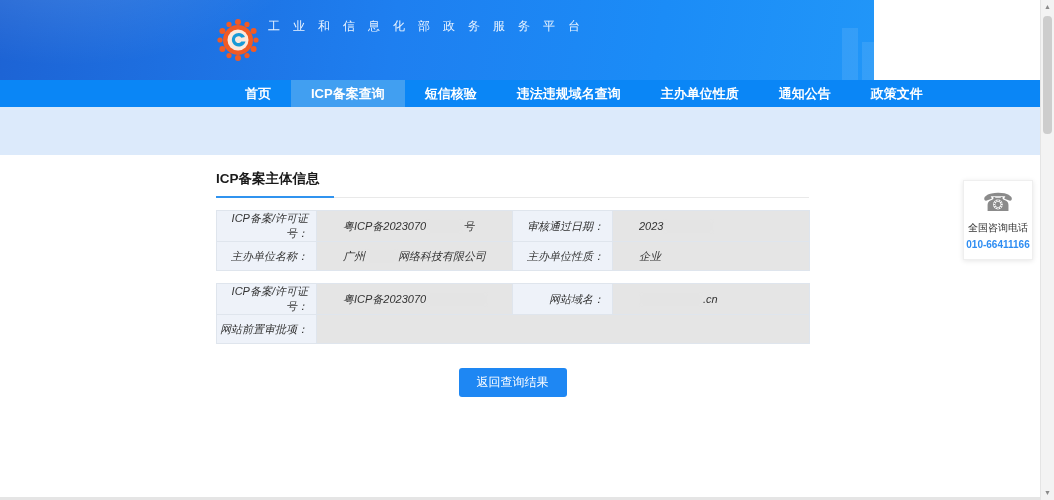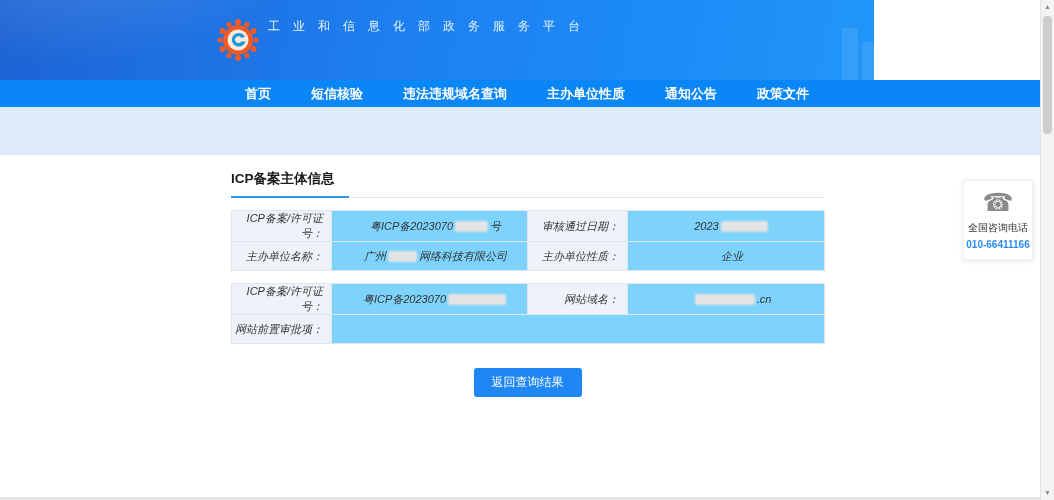--- a/index.html
+++ b/index.html
@@ -42,29 +42,29 @@
   .search-band { position:absolute; top:107px; left:0; width:1054px; height:48px; background:#dceafb; }
   .search-row { position:absolute; top:119px; left:303px; height:26px; display:flex; }
   .search-input { width:366px; height:26px; background:#fff; border:1px solid #e3e3e3;
     border-right:none; border-radius:2px 0 0 2px; line-height:24px; padding-left:14px;
     font-size:12px; color:#9a9a9a; white-space:nowrap; overflow:hidden; }
   .search-btn { width:70px; height:26px; background:#1e87f3; color:#fff; border:none;
     border-radius:0 3px 3px 0; font-size:13px; display:flex; align-items:center;
     justify-content:center; gap:4px; cursor:pointer; }
 
   
-  .content { position:absolute; left:231px; top:169px; width:593px; }
+  .content { position:absolute; left:216px; top:169px; width:593px; }
   .section-head { position:relative; border-bottom:1px solid #e9e9e9; padding-bottom:9px; }
   .section-head::after { content:""; position:absolute; left:0; bottom:-1px; width:118px;
     height:2px; background:#3093ef; }
   .section-title { font-size:13.5px; font-weight:bold; color:#1a1a1a; }
   table { width:100%; border-collapse:collapse; font-size:11px; margin-top:12px; table-layout:fixed;font-style:italic; }
   td { border:1px solid #dfe5ed; height:29px; }
   td.lbl { background:#eef2f9; text-align:right; padding-right:8px; color:#333; }
-  td.val { background:#7dd3fc; padding-left:12px; color:#333;text-align:center; }
+  td.val { background:#e5e5e5; padding-left:26px; color:#333; }
   .tbl2 { margin-bottom:0; }
   .sec2 { margin-top:18px; }
   .redact { display:inline-block; vertical-align:middle; height:11px; margin:0 2px;
     background:#e4e4e4; border-radius:2px; filter:blur(1px); }
   .rw29 { width:29px; } .rw33 { width:33px; } .rw45 { width:45px; }
   .rw47 { width:47px; } .rw58 { width:58px; } .rw60 { width:60px; }
   .btn-row { text-align:center; margin-top:24px; }
   .back-btn { background:#1e87f3; color:#fff; border:none; padding:6px 18px;
     border-radius:3px; font-size:12px; cursor:pointer; }
 
@@ -125,20 +125,21 @@
       </svg>
     </div>
     <div class="hdr-text">
       <div class="platform-line">工业和信息化部政务服务平台</div>
     </div>
   </div>
 
   <div class="nav">
     <div class="nav-inner">
       <div class="nav-item">首页</div>
+      <div class="nav-item active">ICP备案查询</div>
       <div class="nav-item">短信核验</div>
       <div class="nav-item">违法违规域名查询</div>
       <div class="nav-item">主办单位性质</div>
       <div class="nav-item">通知公告</div>
       <div class="nav-item">政策文件</div>
     </div>
   </div>
 
   <div class="search-band">
     <div class="search-row">

